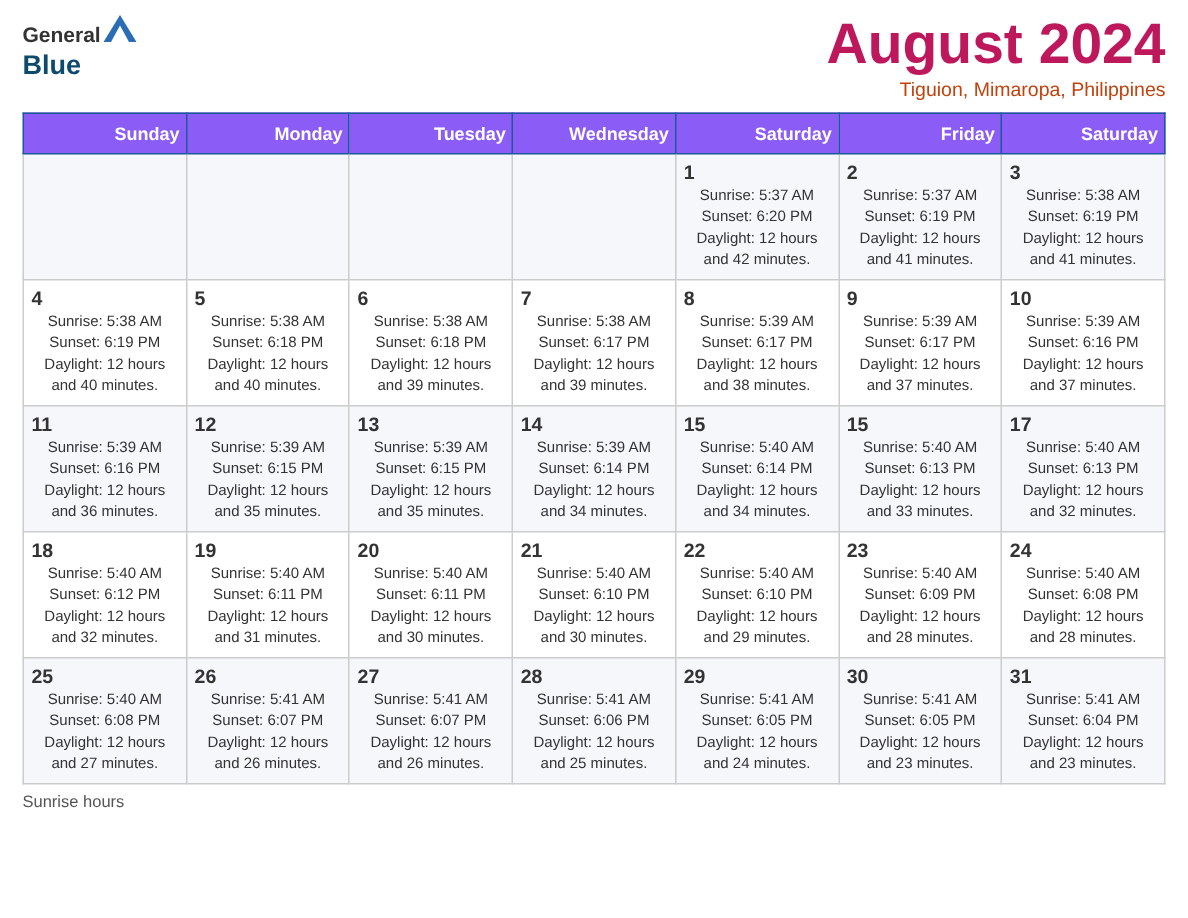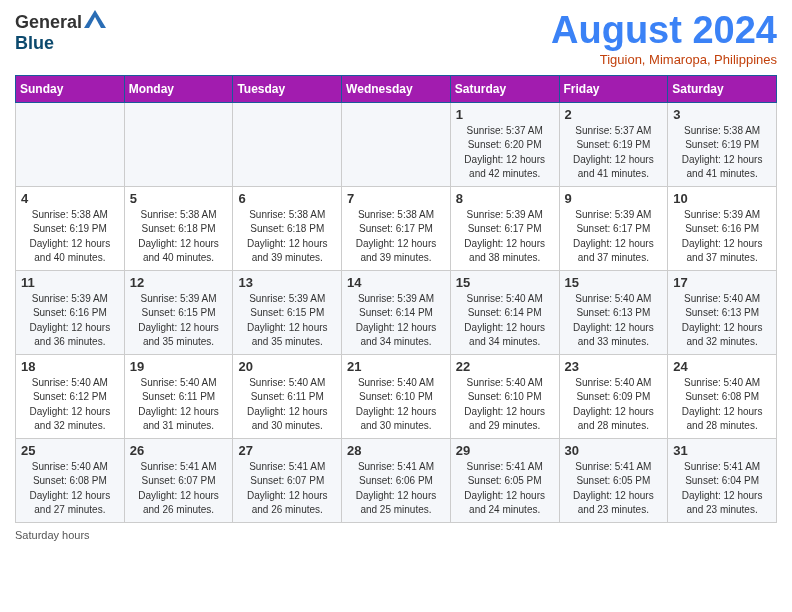--- a/index.html
+++ b/index.html
@@ -15,59 +15,59 @@
       justify-content: space-between;
       align-items: flex-start;
       margin-bottom: 8px;
     }
     .logo {
       display: flex;
       align-items: center;
       gap: 2px;
     }
     .logo-text-general {
-      font-size: 18px;
+      font-size: 14px;
       font-weight: bold;
       color: #333;
     }
     .logo-text-blue {
       font-size: 18px;
       font-weight: bold;
       color: #0c4a6e;
     }
     .logo-icon {
       width: 22px;
       height: 18px;
       margin-left: 2px;
     }
     .title-area {
       text-align: right;
     }
     .month-title {
       font-size: 38px;
       font-weight: bold;
-      color: #3b82f6;
+      color: #be185d;
       line-height: 1.1;
     }
     .location {
       font-size: 13px;
       color: #c2410c;
     }
     table {
       width: 100%;
       border-collapse: collapse;
       table-layout: fixed;
     }
     thead tr th {
-      background-color: #a21caf;
+      background-color: #8b5cf6;
       color: #fff;
       font-size: 12px;
       font-weight: bold;
       padding: 6px 4px;
-      text-align: left;
+      text-align: right;
       border: 1px solid #1a5a9a;
     }
     tbody tr td {
       border: 1px solid #ccc;
       vertical-align: top;
       padding: 4px 5px;
       font-size: 10px;
       color: #333;
       height: 82px;
       background: #fff;
@@ -323,14 +323,14 @@
           <div class="day-number">31</div>
           <div class="day-info">Sunrise: 5:41 AM
 Sunset: 6:04 PM
 Daylight: 12 hours and 23 minutes.</div>
         </td>
       </tr>
     </tbody>
 </table>
 
 <div class="footer">
-  <span>Saturday hours</span>
+  <span>Sunrise hours</span>
 </div>
 
 </body></html>

